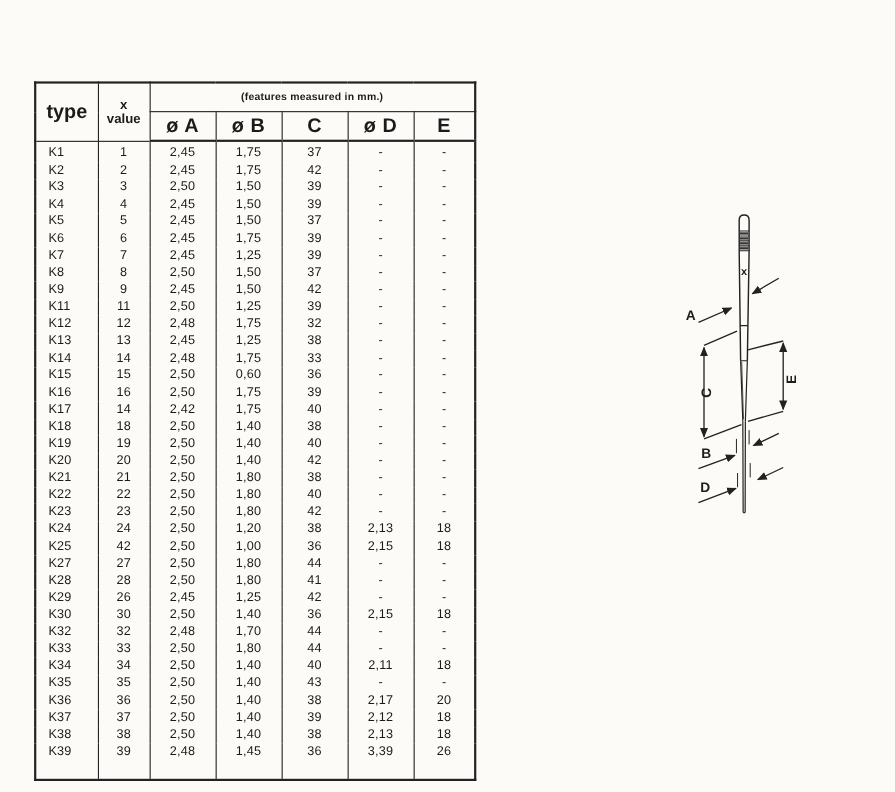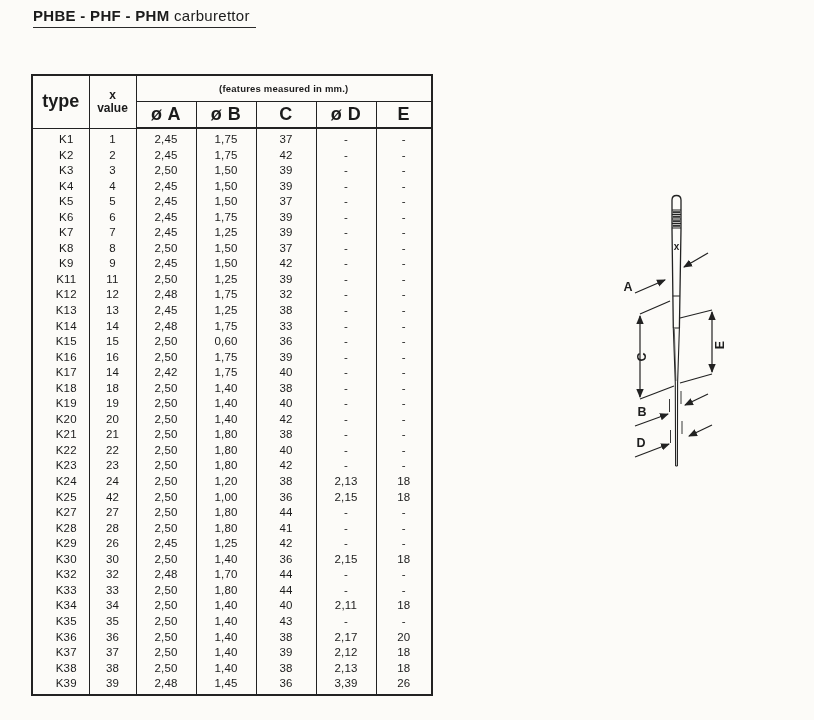--- a/index.html
+++ b/index.html
@@ -39,36 +39,33 @@
   th.th-features{font-size:9.5px;height:25px;letter-spacing:.2px}
   tr.measure-row th{font-size:18px;height:25px;border-bottom:2px solid #222;letter-spacing:.5px}
 
   table.spec tbody td{
     border-left:1px solid #222;border-right:1px solid #222;
     border-top:none;border-bottom:none;
     text-align:center;font-size:11.5px;
     height:15.55px;line-height:15.55px;padding:0;
     letter-spacing:.2px;
   }
-  table.spec tbody td:first-child{text-align:center;padding-left:11px}
+  table.spec tbody td:first-child{text-align:left;padding-left:11px}
   table.spec tbody tr:first-child td{padding-top:3px}
-  table.spec tbody tr:last-child td{padding-bottom:2px}
+  table.spec tbody tr:last-child td{padding-bottom:16px}
 
   .diagram{position:absolute;left:595px;top:183px;width:200px;height:300px}
   .diagram text{font-family:"Liberation Sans",sans-serif;font-weight:bold;fill:#1e1e1e}
   .dim-label{font-size:12.5px}
   .needle-mark{font-size:10px}
 </style>
 </head>
 <body>
 
 <div class="title-block">
-  <div class="doc-title">
-    <span>PHBE - PHF - PHM</span><span class="regular"> carburettor</span>
-  </div>
 </div>
 
 <table class="spec">
   <colgroup>
     <col class="c-type">
       <col class="c-x">
       <col class="c-a">
       <col class="c-b">
       <col class="c-c">
       <col class="c-d">

